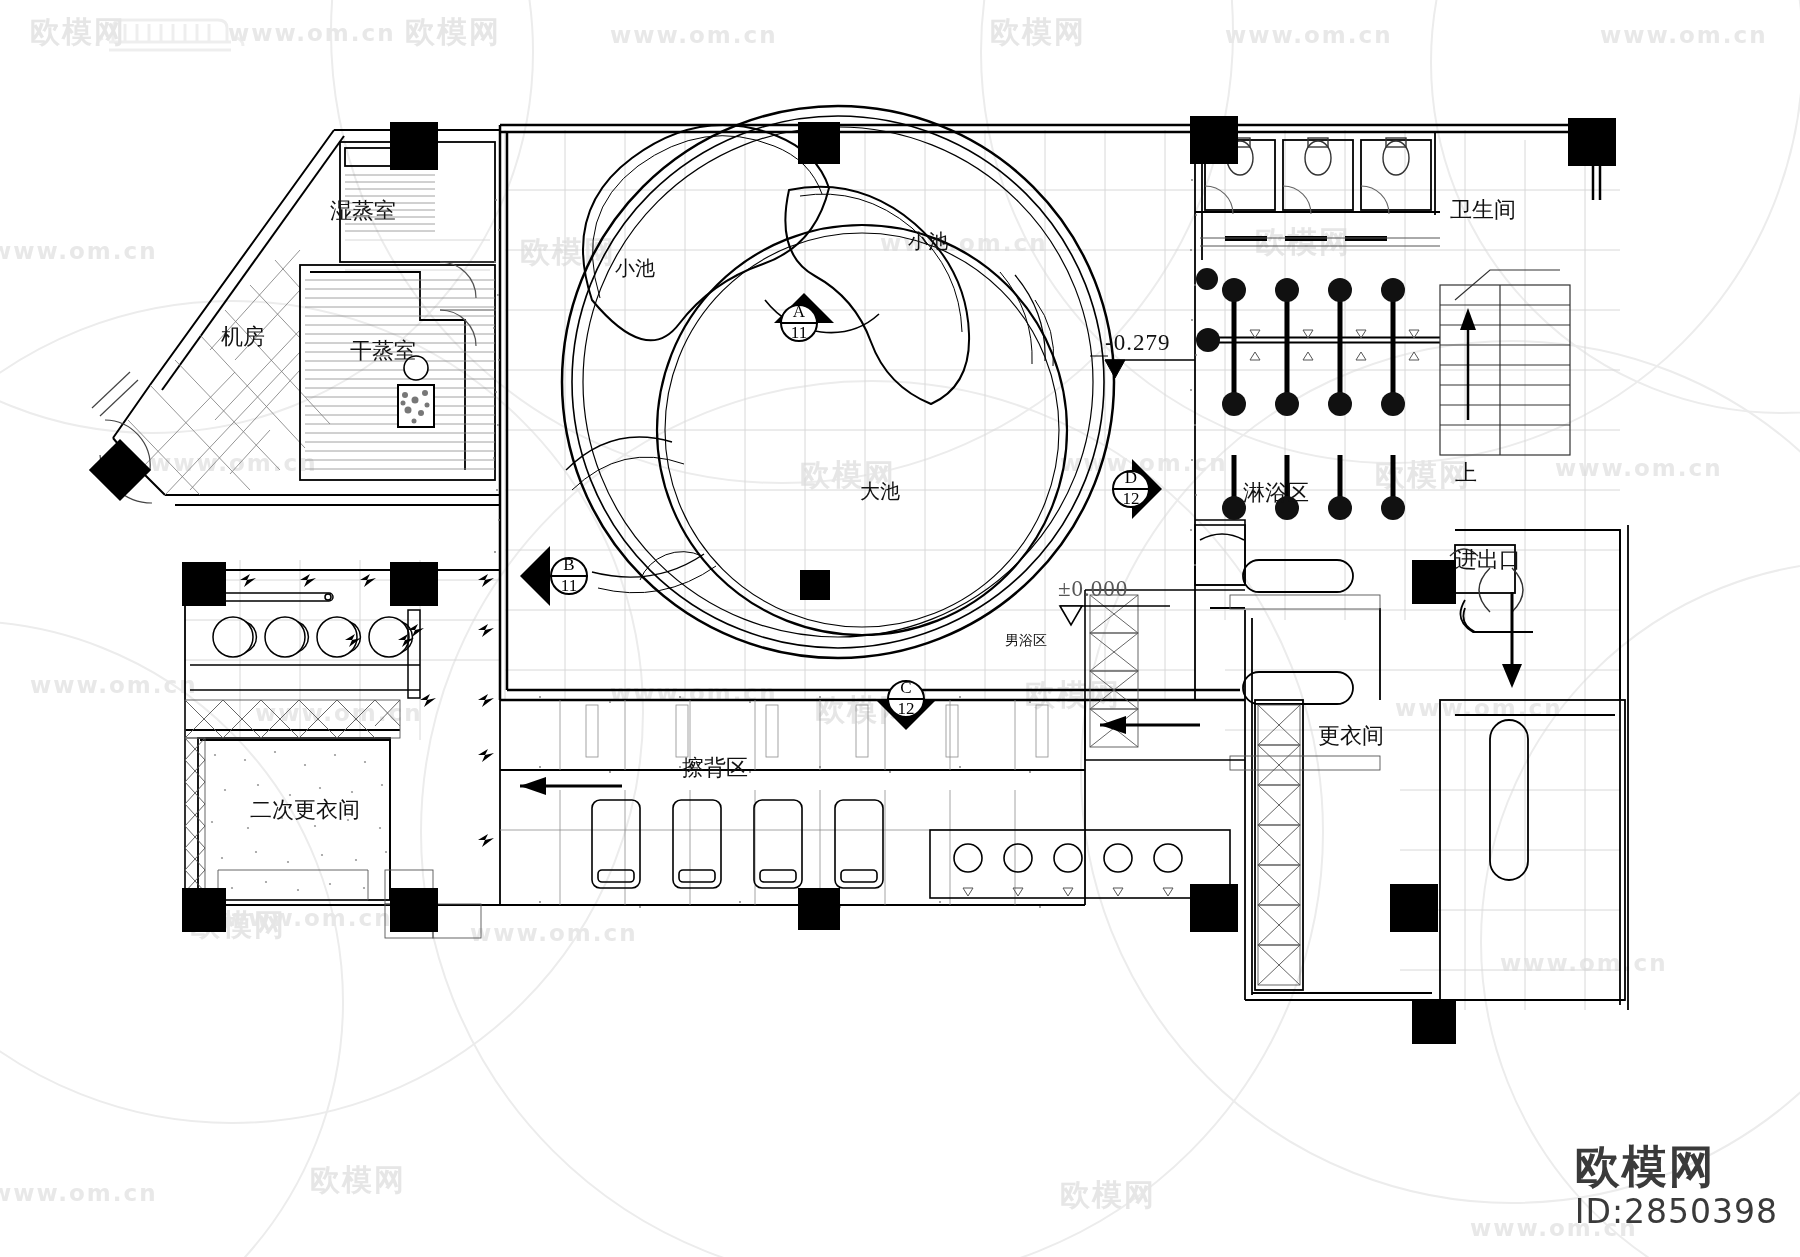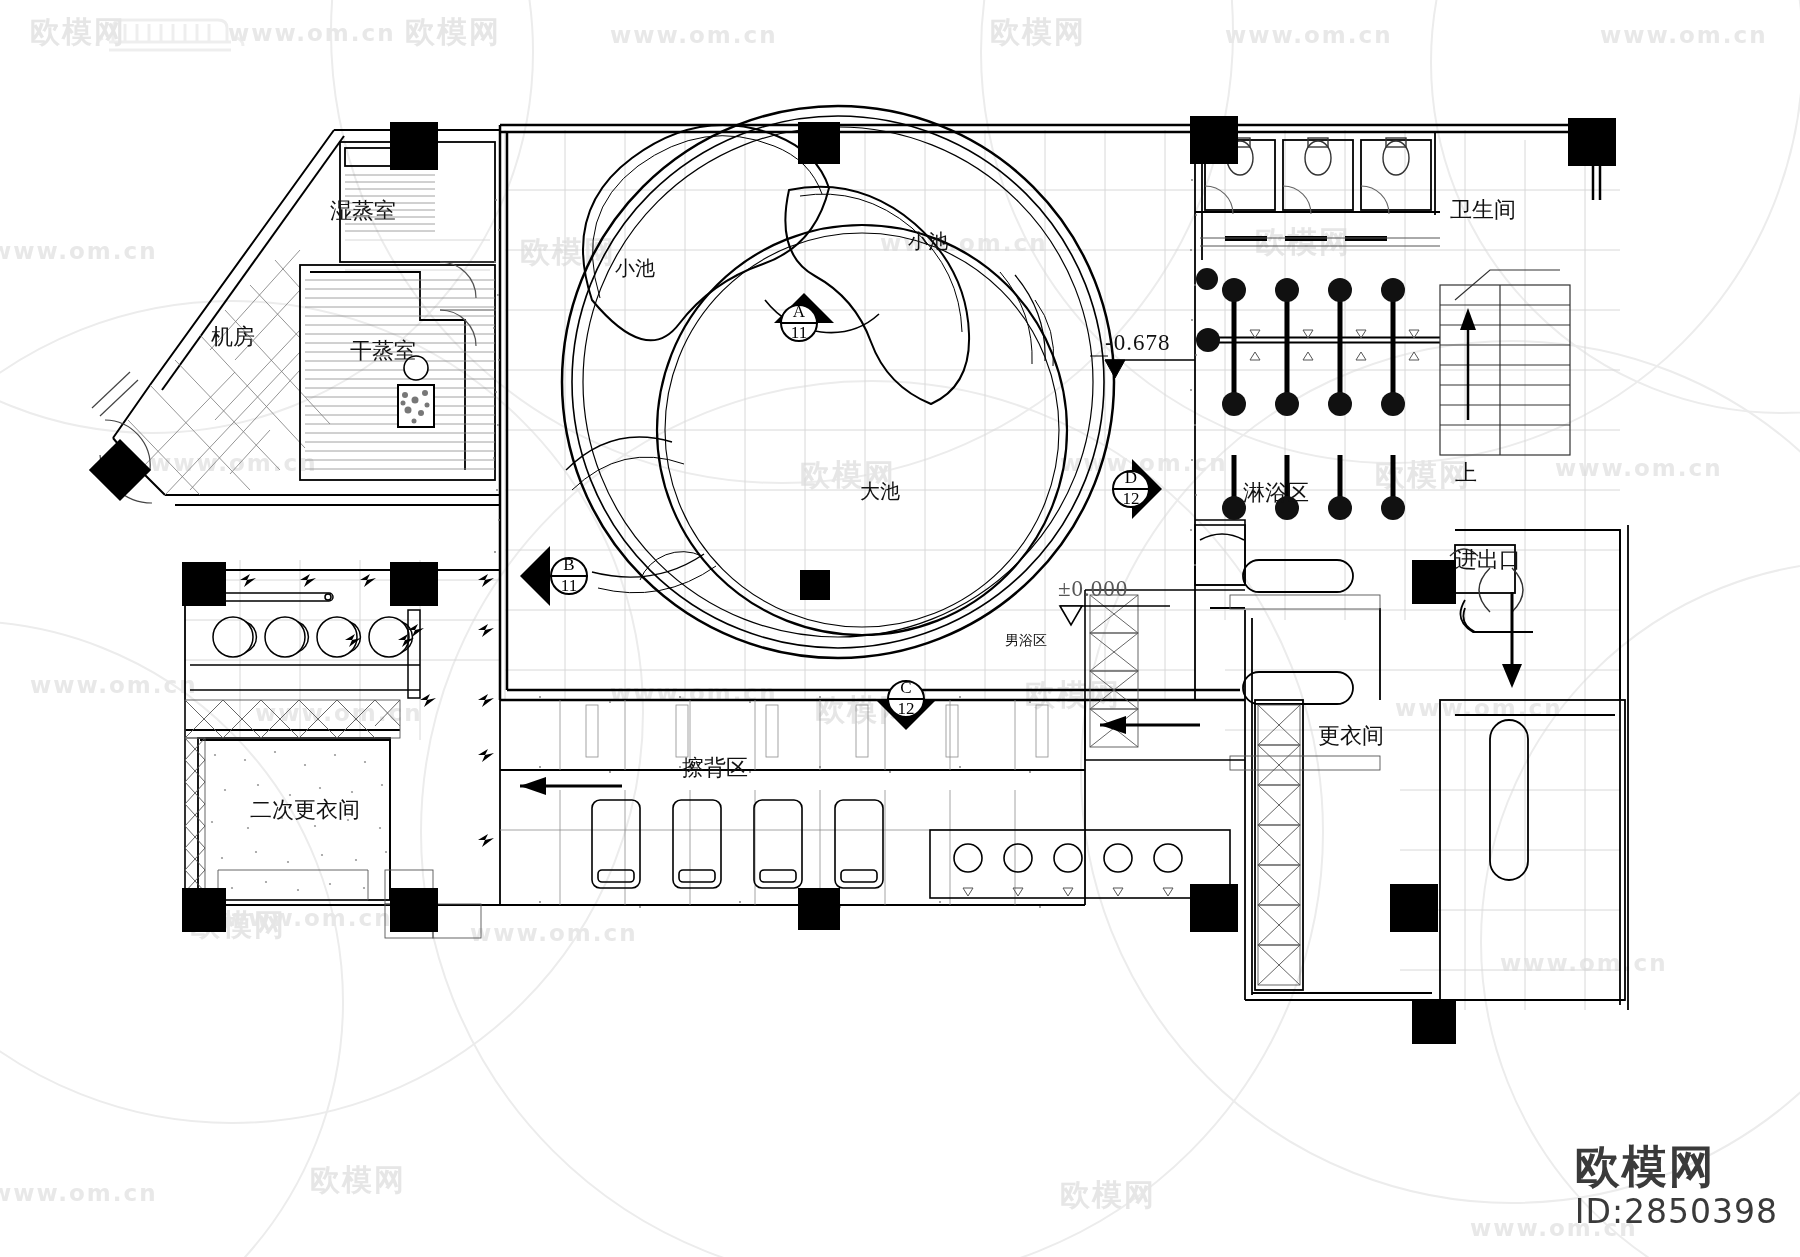--- a/index.html
+++ b/index.html
@@ -723,35 +723,35 @@
   <div class="dot" style="left:1328px;top:392px;width:24px;height:24px;"></div>
   <div class="dot" style="left:1381px;top:392px;width:24px;height:24px;"></div>
   <div class="dot" style="left:1222px;top:496px;width:24px;height:24px;"></div>
   <div class="dot" style="left:1275px;top:496px;width:24px;height:24px;"></div>
   <div class="dot" style="left:1328px;top:496px;width:24px;height:24px;"></div>
   <div class="dot" style="left:1381px;top:496px;width:24px;height:24px;"></div>
   <div class="dot" style="left:1196px;top:328px;width:24px;height:24px;"></div>
   <div class="dot" style="left:1196px;top:268px;width:22px;height:22px;"></div>
 
   <div class="lbl" style="left:330px;top:196px;font-size:22px;">湿蒸室</div>
-  <div class="lbl" style="left:211px;top:322px;font-size:22px;">机房</div>
+  <div class="lbl" style="left:221px;top:322px;font-size:22px;">机房</div>
   <div class="lbl" style="left:350px;top:336px;font-size:22px;">干蒸室</div>
   <div class="lbl" style="left:615px;top:255px;font-size:20px;">小池</div>
   <div class="lbl" style="left:908px;top:228px;font-size:20px;">小池</div>
   <div class="lbl" style="left:860px;top:478px;font-size:20px;">大池</div>
   <div class="lbl" style="left:1450px;top:195px;font-size:22px;">卫生间</div>
   <div class="lbl" style="left:1243px;top:478px;font-size:22px;">淋浴区</div>
   <div class="lbl" style="left:1005px;top:632px;font-size:14px;">男浴区</div>
   <div class="lbl" style="left:682px;top:753px;font-size:22px;">擦背区</div>
   <div class="lbl" style="left:1318px;top:721px;font-size:22px;">更衣间</div>
   <div class="lbl" style="left:250px;top:795px;font-size:22px;">二次更衣间</div>
   <div class="lbl" style="left:1455px;top:545px;font-size:22px;">进出口</div>
   <div class="lbl" style="left:1455px;top:458px;font-size:22px;">上</div>
 
-  <div class="lbl" style="left:1105px;top:330px;font-size:23px;letter-spacing:1px;">-0.678</div>
+  <div class="lbl" style="left:1105px;top:330px;font-size:23px;letter-spacing:1px;">-0.279</div>
   <div class="lbl" style="left:1058px;top:576px;font-size:23px;letter-spacing:1px;color:#555;">±0.000</div>
 
   <div class="secmark" style="left:768px;top:292px;">
     <div class="tri" style="left:6px;top:1px;border-left:30px solid transparent;border-right:30px solid transparent;border-bottom:30px solid #000;"></div>
     <div class="ring"></div>
     <div class="bar"></div>
     <div class="t">A</div>
     <div class="b">11</div>
   </div>
 

